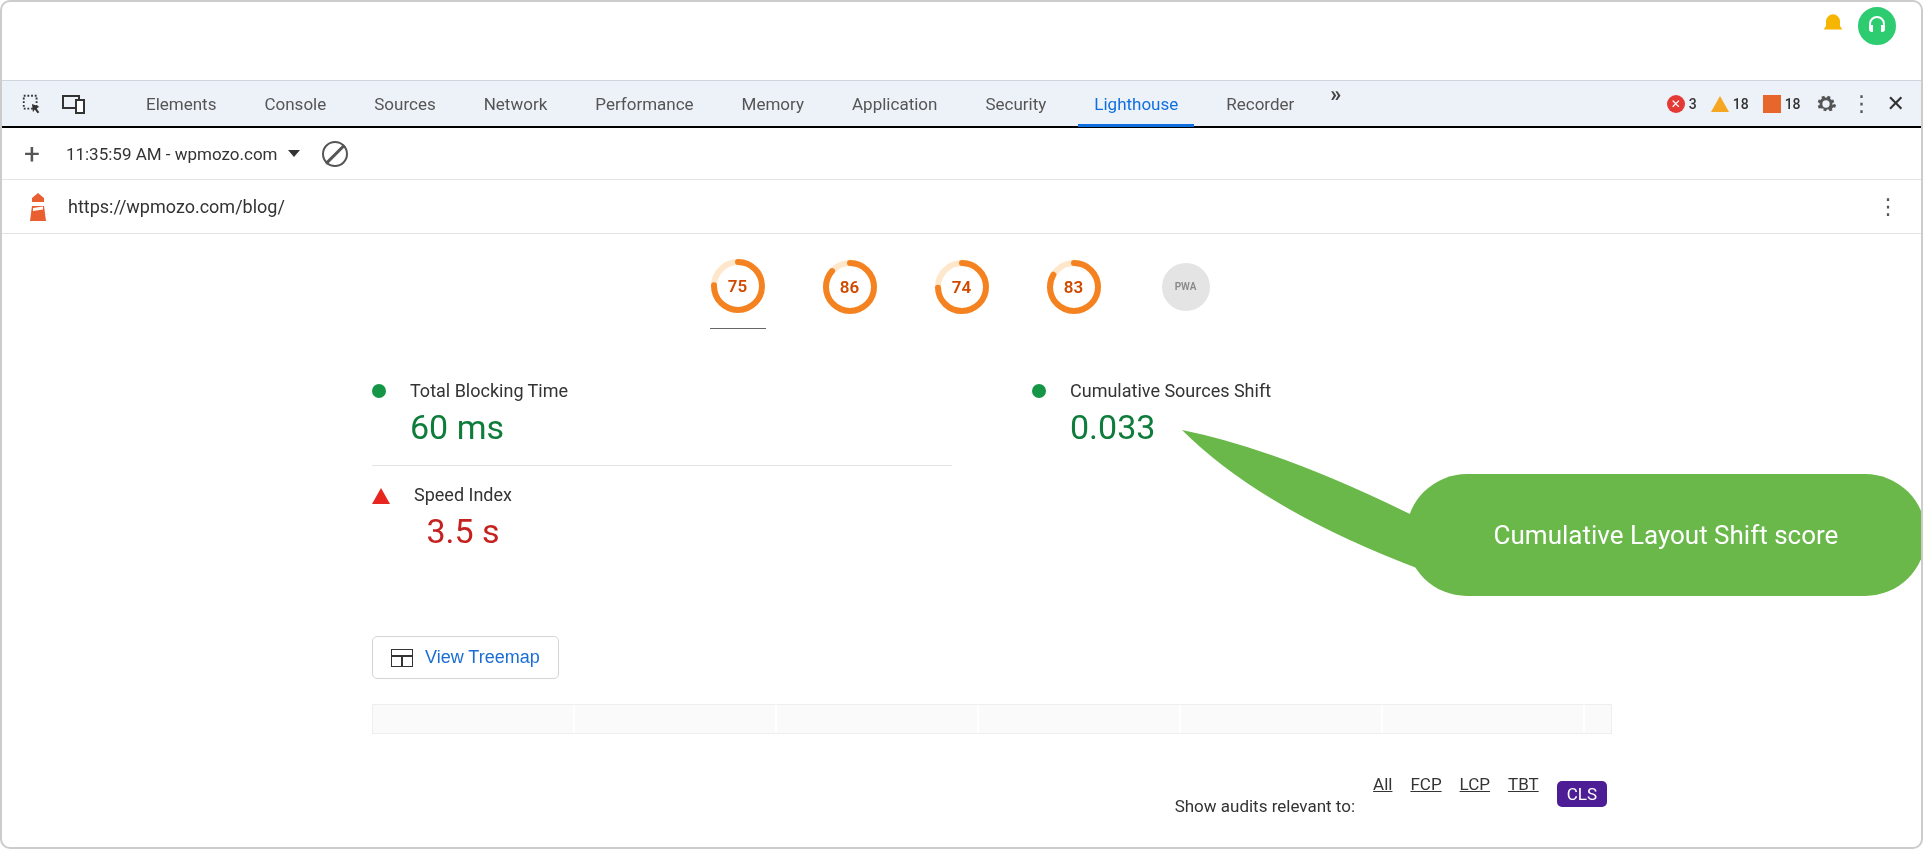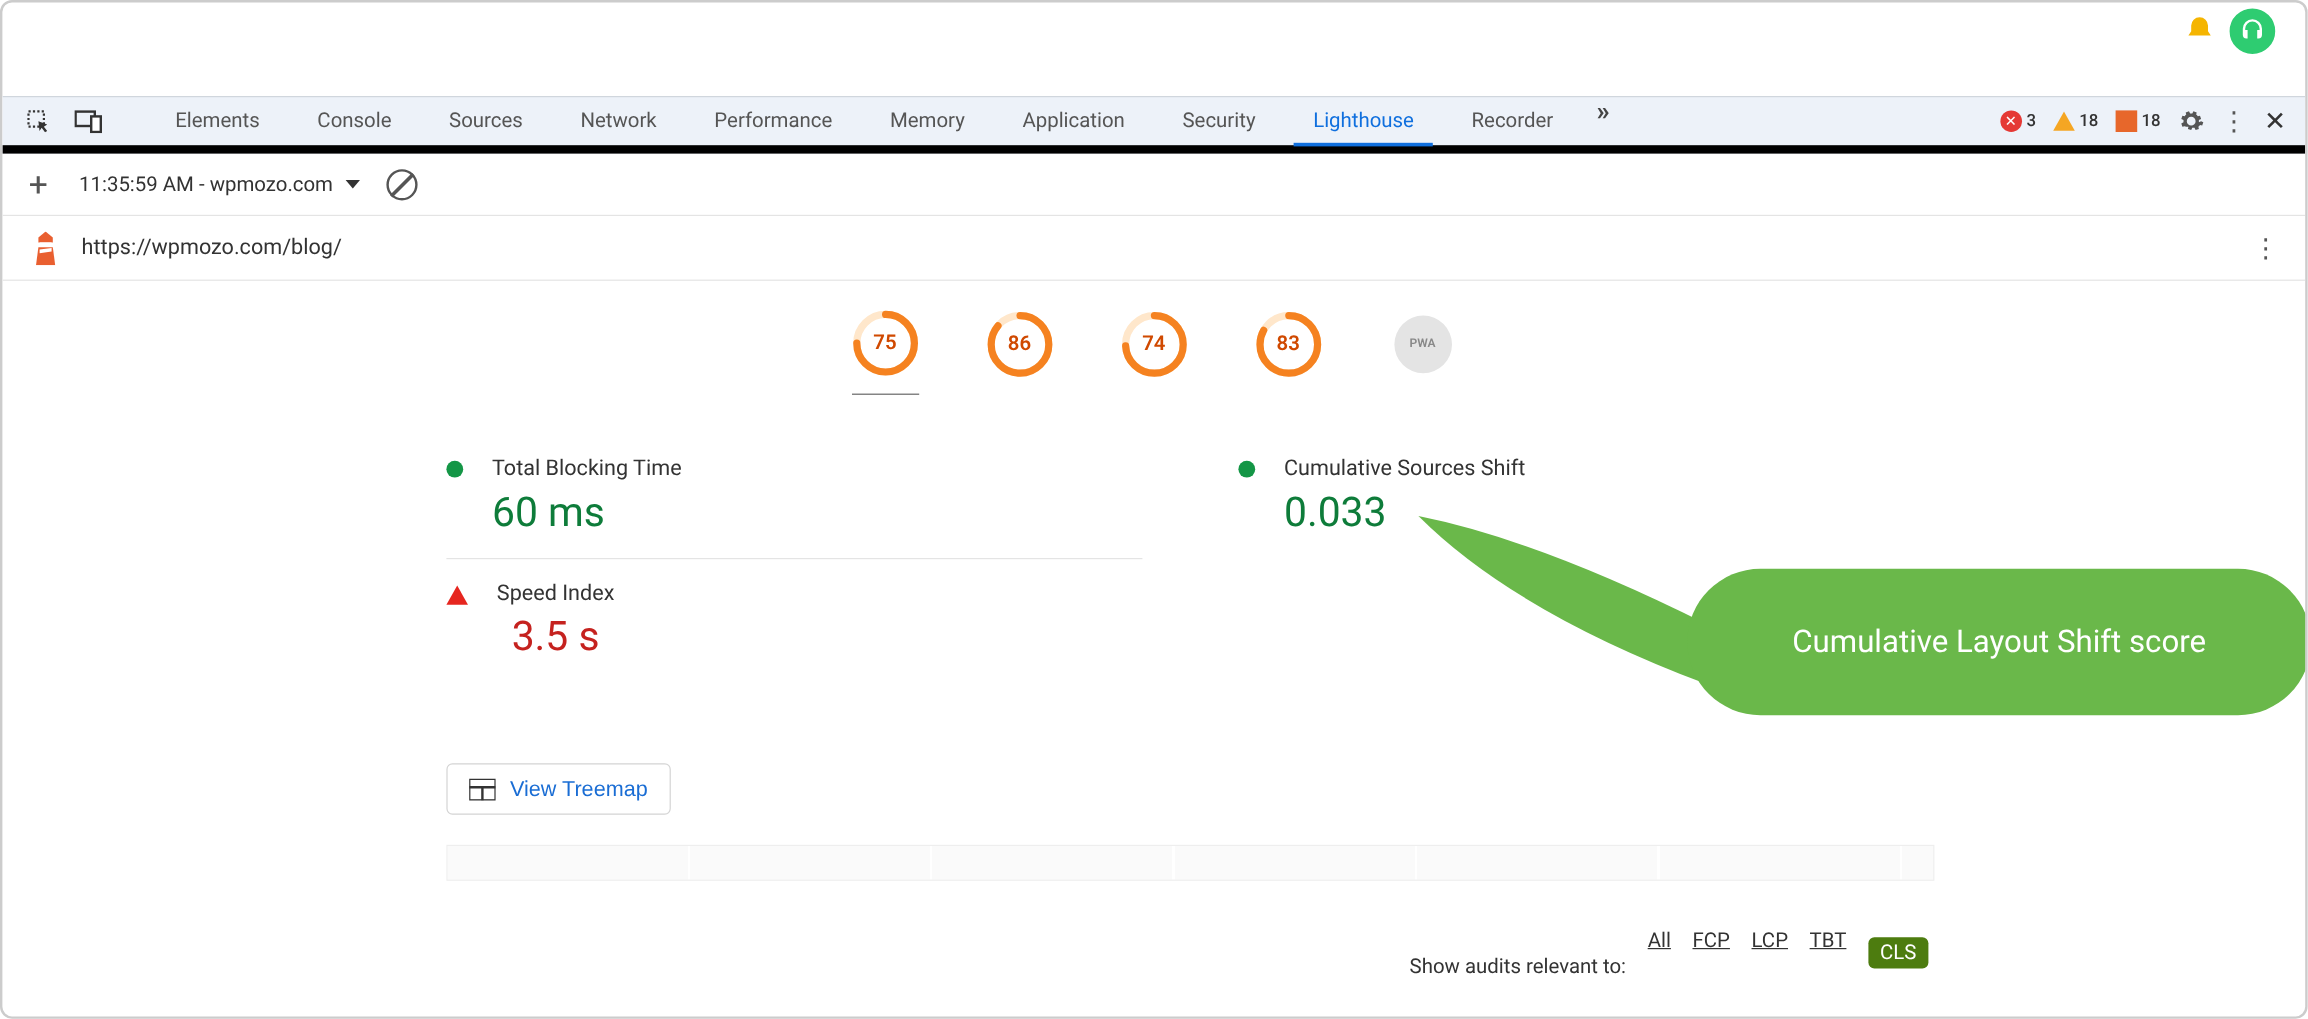--- a/index.html
+++ b/index.html
@@ -4,21 +4,21 @@
 <style>
 * { box-sizing: border-box; margin: 0; padding: 0; }
 body { font-family: -apple-system, BlinkMacSystemFont, "Segoe UI", Roboto, Arial, sans-serif; background: #fff; color: #333; font-size: 14px; width: 1923px; height: 849px; overflow: hidden; position: relative; border: 2px solid #ccc; border-radius: 10px; }
 
 
 .top-icons { position: absolute; top: 0; right: 20px; display: flex; align-items: center; gap: 6px; }
 .bell { width: 28px; height: 28px; }
 .avatar-circle { width: 48px; height: 48px; border-radius: 50%; background: #2ecc71; display: flex; align-items: center; justify-content: center; border: 5px solid #fff; }
 
 
-.toolbar { position: absolute; top: 78px; left: 0; right: 0; height: 48px; background: #edf2f9; border-top: 1px solid #d0d6dd; border-bottom: 7px solid #000000; display: flex; align-items: center; padding: 0 16px; }
+.toolbar { position: absolute; top: 78px; left: 0; right: 0; height: 48px; background: #edf2f9; border-top: 1px solid #d0d6dd; border-bottom: 2px solid #000000; display: flex; align-items: center; padding: 0 16px; }
 .toolbar .icon-btn { width: 28px; height: 28px; display: flex; align-items: center; justify-content: center; margin-right: 14px; }
 .tabs { display: flex; align-items: stretch; height: 100%; margin-left: 20px; }
 .tab { padding: 0 24px; display: flex; align-items: center; color: #555; cursor: pointer; font-size: 17px; position: relative; }
 .tab.active { color: #0f6fde; }
 .tab.active::after { content: ""; position: absolute; bottom: -1px; left: 8px; right: 8px; height: 3px; background: #0f6fde; }
 .overflow { font-size: 22px; font-weight: bold; color: #444; margin-left: 12px; cursor: pointer; }
 .toolbar-right { margin-left: auto; display: flex; align-items: center; gap: 14px; }
 .count-group { display: flex; align-items: center; gap: 4px; font-weight: 500; color: #333; }
 .dot-red { width: 18px; height: 18px; border-radius: 50%; background: #e53935; color: #fff; font-size: 12px; display: flex; align-items: center; justify-content: center; }
 .tri-orange { width: 0; height: 0; border-left: 9px solid transparent; border-right: 9px solid transparent; border-bottom: 16px solid #f5a623; position: relative; }
@@ -64,21 +64,21 @@
 
 .treemap-btn { position: absolute; top: 634px; left: 370px; border: 1px solid #d4d4d4; border-radius: 5px; padding: 10px 18px; display: flex; align-items: center; gap: 12px; font-size: 18px; color: #1a6dd4; cursor: pointer; background: #fff; }
 
 
 .filmstrip { position: absolute; top: 702px; left: 370px; width: 1240px; height: 30px; border: 1px solid #eee; background: repeating-linear-gradient(90deg, #fafafa 0 200px, #fff 200px 202px); }
 
 
 .audits { position: absolute; top: 750px; right: 314px; display: flex; align-items: center; gap: 18px; font-size: 17px; }
 .audits .lbl { color: #333; margin-top: 44px; }
 .audits .flt { text-decoration: underline; color: #333; cursor: pointer; }
-.audits .flt.active { background: #4d7c0f; color: #fff; padding: 3px 10px; border-radius: 5px; text-decoration: none; margin-top: 19px; }
+.audits .flt.active { background: #4c1d95; color: #fff; padding: 3px 10px; border-radius: 5px; text-decoration: none; margin-top: 19px; }
 
 
 .diag { position: absolute; top: 808px; left: 370px; font-size: 20px; letter-spacing: 2px; color: #15803d; margin-top: 43px; }
 
 
 .callout { position: absolute; top: 472px; left: 1404px; width: 520px; height: 122px; background: #6ab84a; border-radius: 62px; display: flex; align-items: center; justify-content: center; color: #fff; font-size: 26px; }
 .callout-svg { position: absolute; top: 408px; left: 1160px; }
 </style>
 </head>
 <body>

